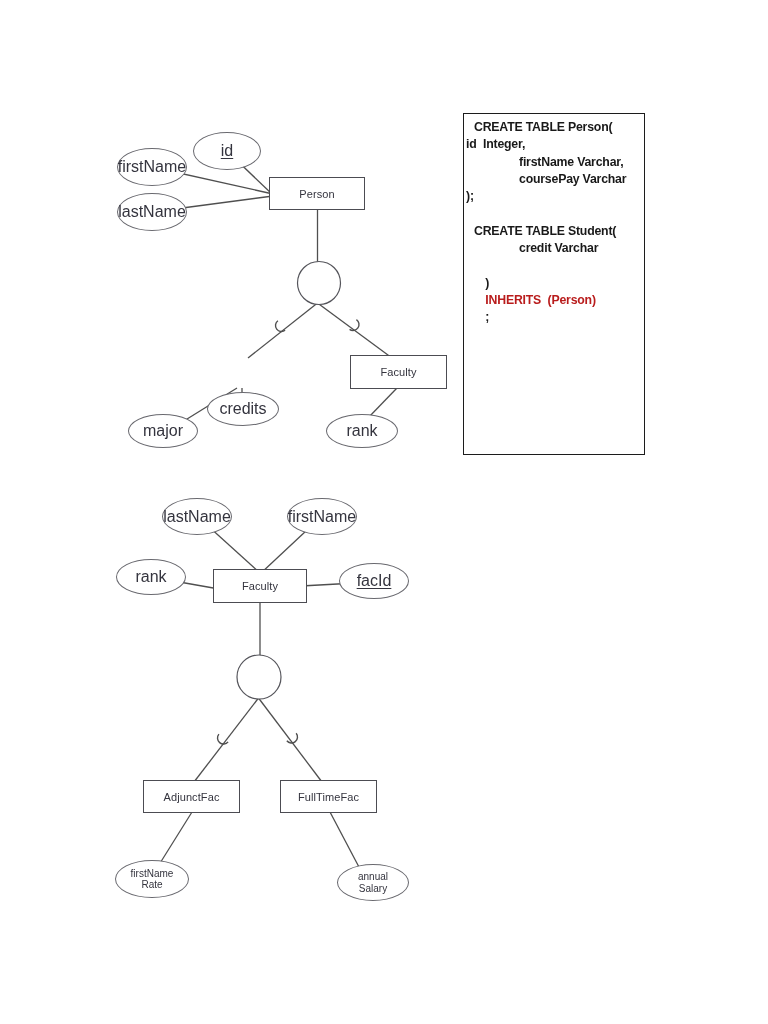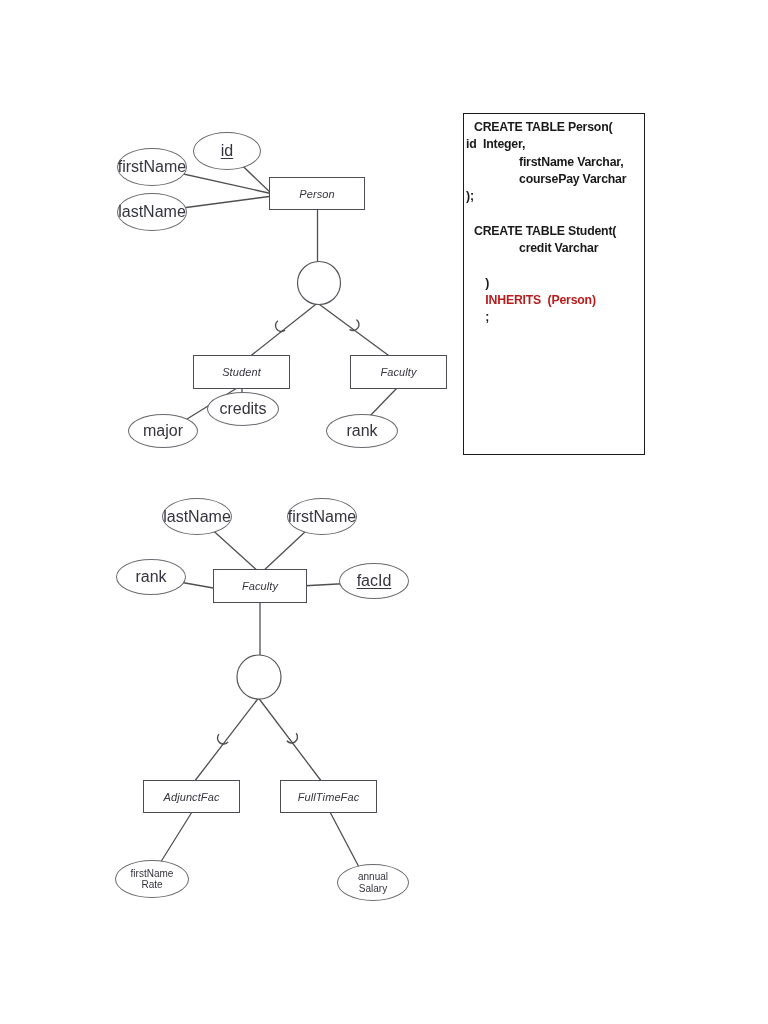--- a/index.html
+++ b/index.html
@@ -22,21 +22,20 @@
     position: absolute;
     box-sizing: border-box;
     background: #ffffff;
     border: 1.2px solid #4c4c52;
     display: flex;
     align-items: center;
     justify-content: center;
     font-size: 11px;
     color: #34343e;
     letter-spacing: 0.1px;
-    font-style: italic;
   }
   
   .oval {
     position: absolute;
     box-sizing: border-box;
     background: #ffffff;
     border: 1.1px solid #69696f;
     border-radius: 50%;
     display: flex;
     align-items: center;
@@ -117,21 +116,20 @@
   </svg>
 
   <div class="oval" style="left:193px;top:132px;width:68px;height:38px">
     <span class="key">id</span>
   </div>
   <div class="oval" style="left:117px;top:148px;width:70px;height:38px">firstName</div>
   <div class="oval" style="left:117px;top:193px;width:70px;height:38px">lastName</div>
 
   <div class="box" style="left:269px;top:177px;width:96px;height:33px">Person</div>
 
-  <div class="box" style="left:193px;top:355px;width:97px;height:34px">Student</div>
   <div class="box" style="left:350px;top:355px;width:97px;height:34px">Faculty</div>
 
   <div class="oval" style="left:128px;top:414px;width:70px;height:34px">major</div>
   <div class="oval" style="left:207px;top:392px;width:72px;height:34px">credits</div>
   <div class="oval" style="left:326px;top:414px;width:72px;height:34px">rank</div>
 
   <div class="code-box">
     <div class="code-line ml8">CREATE TABLE Person(</div>
     <div class="code-line ml66">id  Integer,</div>
     <div class="code-line ml53">firstName Varchar,</div>

